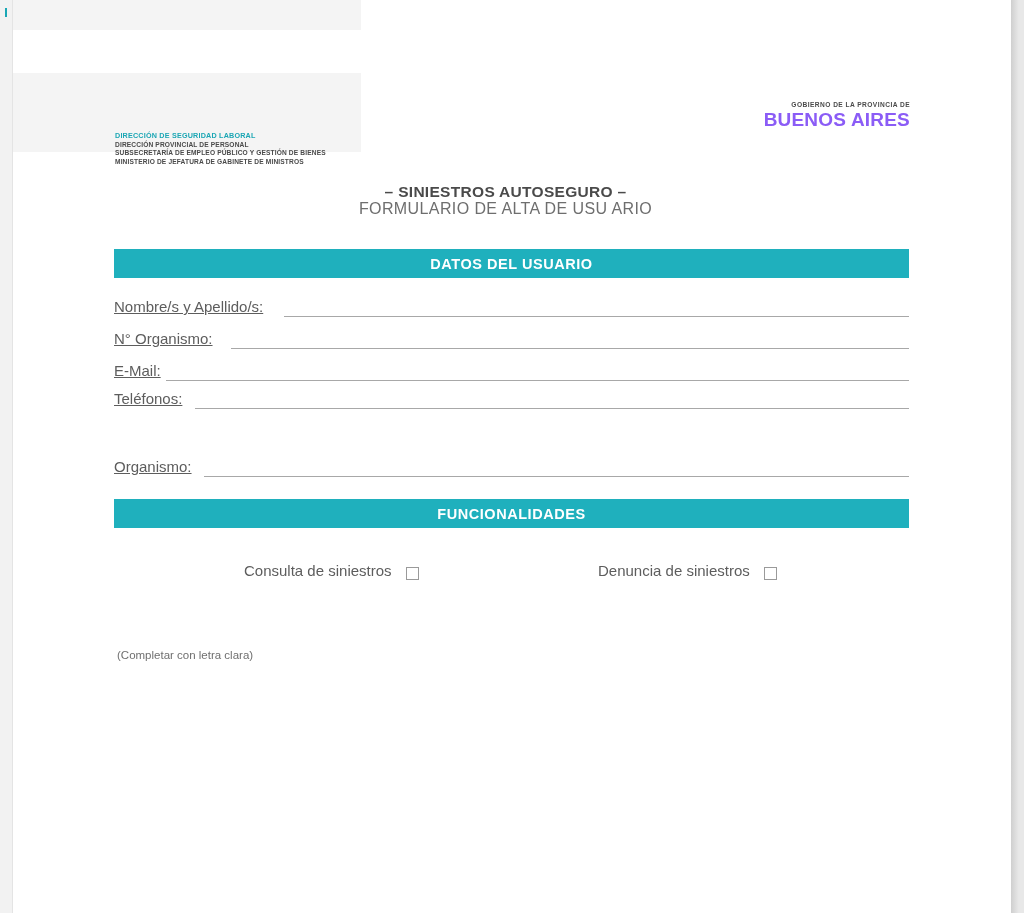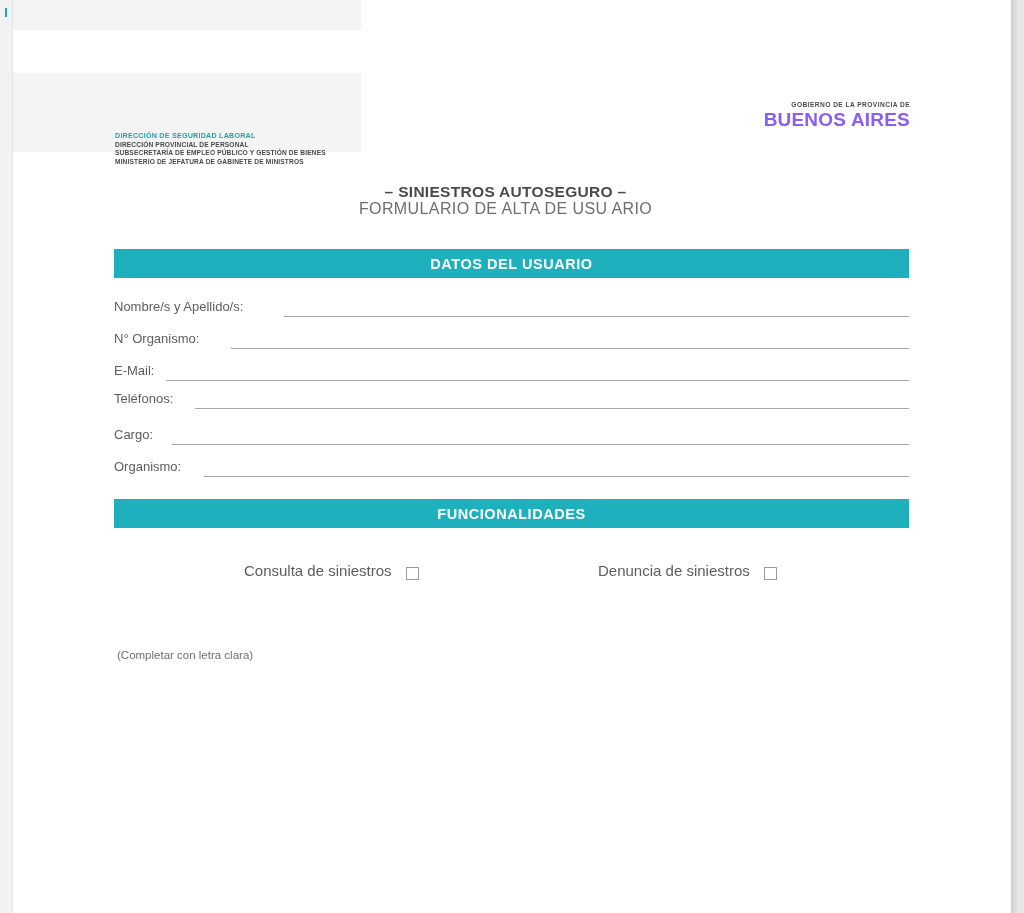--- a/index.html
+++ b/index.html
@@ -131,24 +131,25 @@
   #banner-func  { top: 499px; }
 
   
   .frow {
     position: absolute;
     left: 114px;
     width: 795px;
     height: 22px;
   }
   .flabel {
-    font-size: 13px;
+    font-size: 15px;
     color: #5d5d5d;
     white-space: nowrap;
     line-height: 22px;
+    text-decoration: underline;
   }
   .fline {
     position: absolute;
     bottom: 1px;
     right: 0;
     height: 0;
     border-bottom: 1px solid #a8a8a8;
   }
   .finput {
     position: absolute;
@@ -237,25 +238,20 @@
     <div class="fline" style="width:743px"></div>
     <input class="finput" style="width: 743px;" value="">
   </div>
 
   <div class="frow" style="top:388px">
     <span class="flabel">Teléfonos:</span>
     <div class="fline" style="width:714px"></div>
     <input class="finput" style="width: 714px;" value="">
   </div>
 
-  <div class="frow" style="top:424px">
-    <span class="flabel">Cargo:</span>
-    <div class="fline" style="width:737px"></div>
-    <input class="finput" style="width: 737px;" value="">
-  </div>
 
   <div class="frow" style="top:456px">
     <span class="flabel">Organismo:</span>
     <div class="fline" style="width:705px"></div>
     <input class="finput" style="width: 705px;" value="">
   </div>
 
   <div class="banner" id="banner-func">FUNCIONALIDADES</div>
 
   <div class="func-item" id="func-1">

